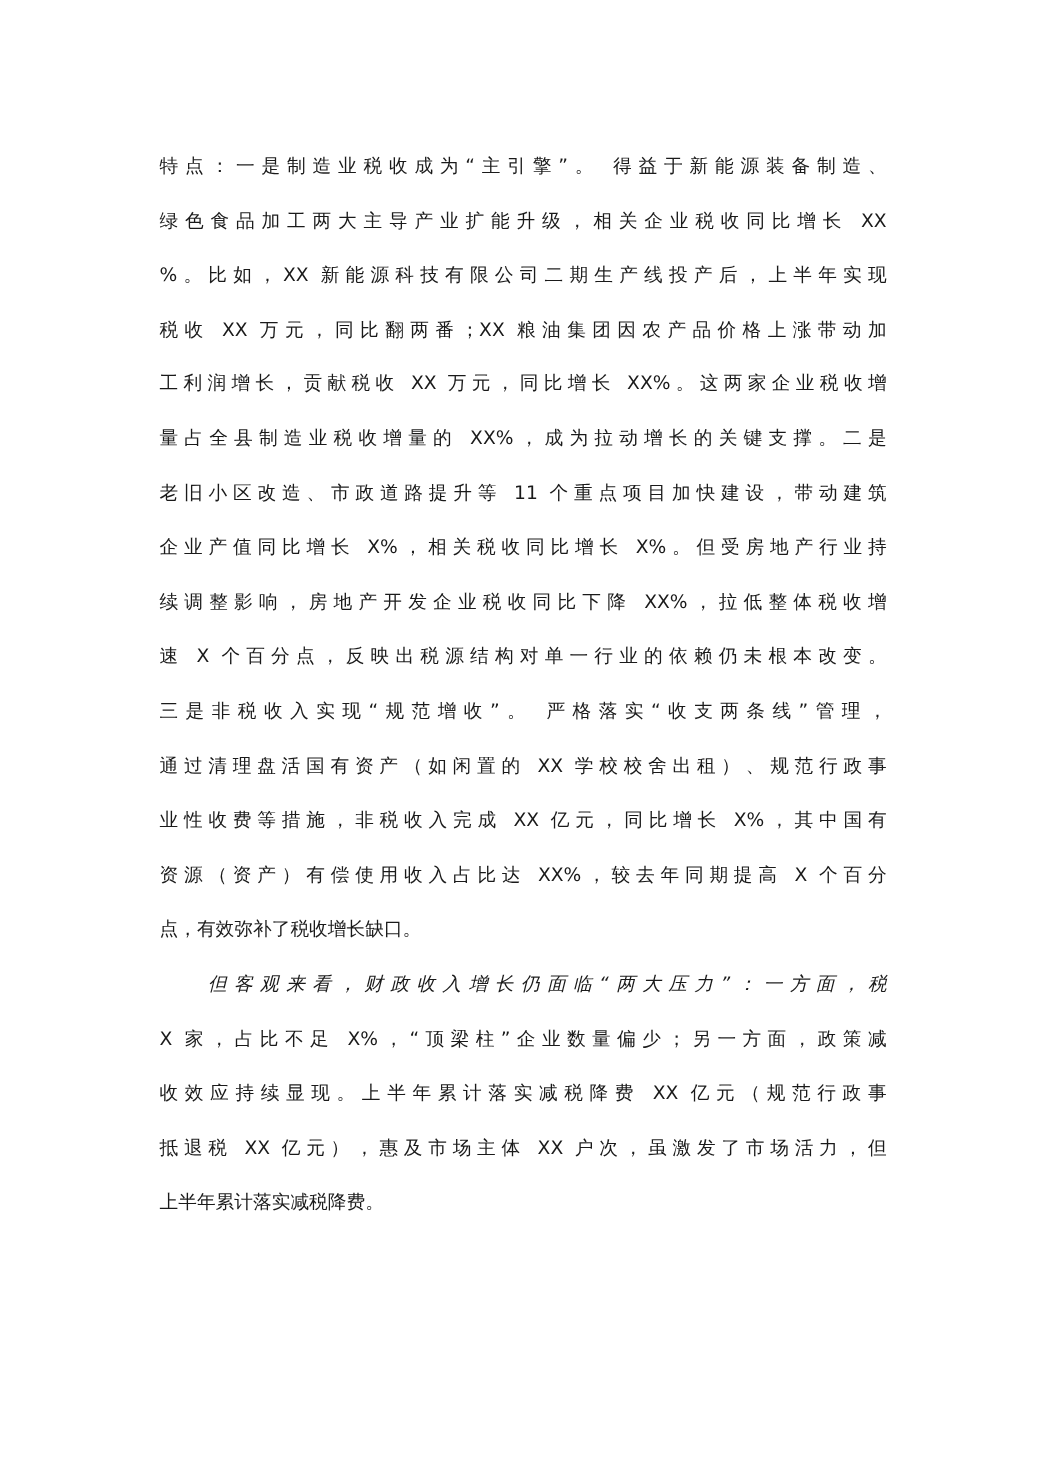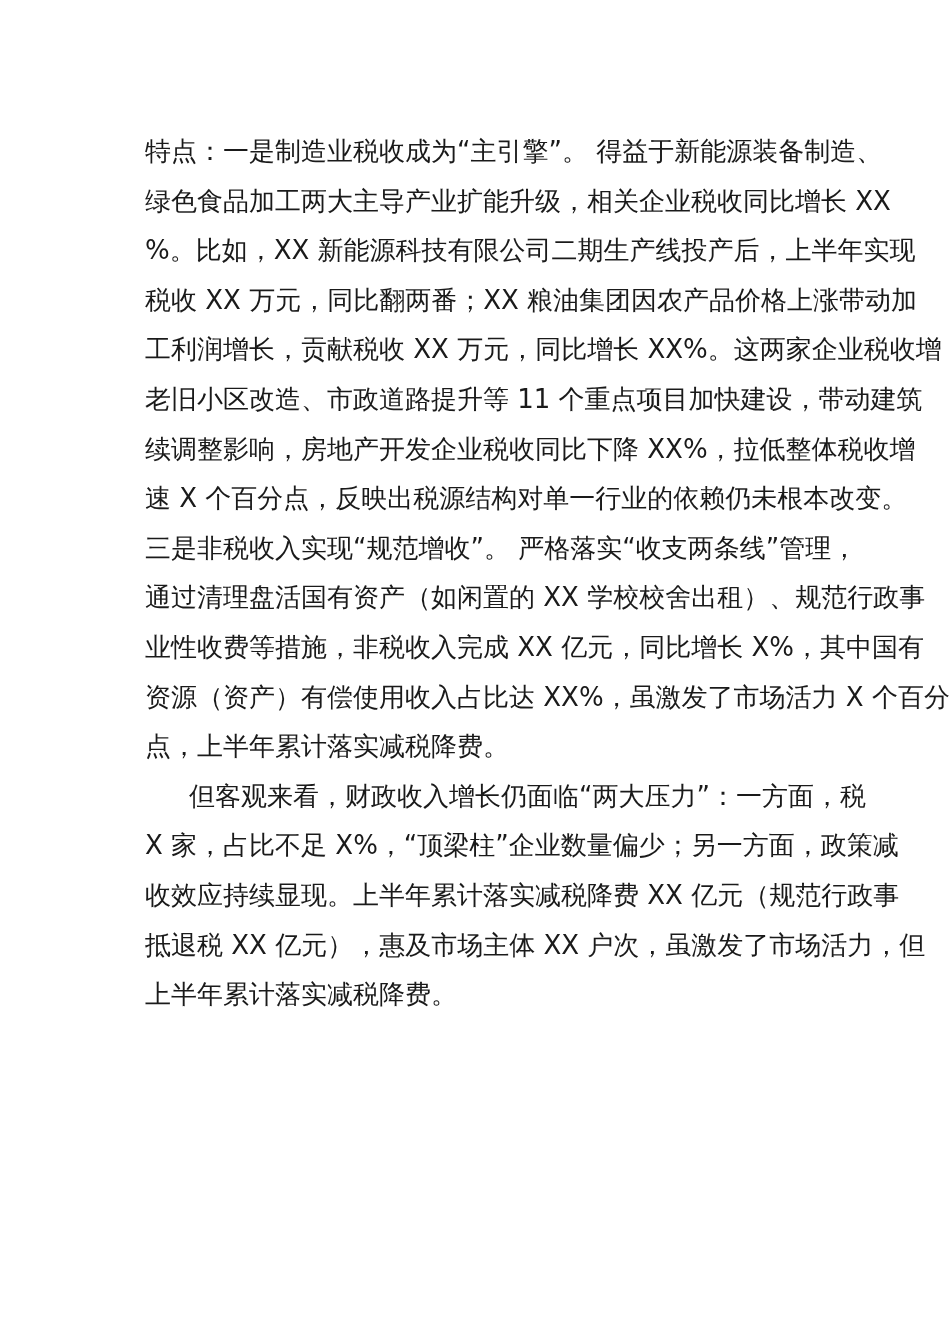--- a/index.html
+++ b/index.html
@@ -18,51 +18,54 @@
     .page {
       position: absolute;
       left: 145px;
       top: 127px;
       width: 661px;
     }
     .line {
       display: block;
       height: 49.6px;
       line-height: 49.6px;
-      font-size: 26px;
+      font-size: 17px;
       white-space: nowrap;
       text-align: justify;
       text-align-last: justify;
       letter-spacing: 0;
     }
     .line.last {
       text-align-last: left;
     }
     .line.indent {
       padding-left: 44px;
+      font-style: italic;
     }
   </style>
 </head>
 <body>
 
 <div class="page">
   <div>
     <span class="line">特点：一是制造业税收成为“主引擎”。 得益于新能源装备制造、</span>
     <span class="line">绿色食品加工两大主导产业扩能升级，相关企业税收同比增长 XX</span>
     <span class="line">%。比如，XX 新能源科技有限公司二期生产线投产后，上半年实现</span>
     <span class="line">税收 XX 万元，同比翻两番；XX 粮油集团因农产品价格上涨带动加</span>
     <span class="line">工利润增长，贡献税收 XX 万元，同比增长 XX%。这两家企业税收增</span>
+    <span class="line">量占全县制造业税收增量的 XX%，成为拉动增长的关键支撑。二是</span>
     <span class="line">老旧小区改造、市政道路提升等 11 个重点项目加快建设，带动建筑</span>
+    <span class="line">企业产值同比增长 X%，相关税收同比增长 X%。但受房地产行业持</span>
     <span class="line">续调整影响，房地产开发企业税收同比下降 XX%，拉低整体税收增</span>
     <span class="line">速 X 个百分点，反映出税源结构对单一行业的依赖仍未根本改变。</span>
     <span class="line">三是非税收入实现“规范增收”。 严格落实“收支两条线”管理，</span>
     <span class="line">通过清理盘活国有资产（如闲置的 XX 学校校舍出租）、规范行政事</span>
     <span class="line">业性收费等措施，非税收入完成 XX 亿元，同比增长 X%，其中国有</span>
-    <span class="line">资源（资产）有偿使用收入占比达 XX%，虽激发了市场活力 X 个百分</span>
-    <span class="line last">点，上半年累计落实减税降费。</span>
+    <span class="line">资源（资产）有偿使用收入占比达 XX%，较去年同期提高 X 个百分</span>
+    <span class="line last">点，有效弥补了税收增长缺口。</span>
   </div>
   <div>
     <span class="line indent">但客观来看，财政收入增长仍面临“两大压力”：一方面，税</span>
     <span class="line">X 家，占比不足 X%，“顶梁柱”企业数量偏少；另一方面，政策减</span>
     <span class="line">收效应持续显现。上半年累计落实减税降费 XX 亿元（规范行政事</span>
     <span class="line">抵退税 XX 亿元），惠及市场主体 XX 户次，虽激发了市场活力，但</span>
     <span class="line last">上半年累计落实减税降费。</span>
   </div>
 </div>
 

